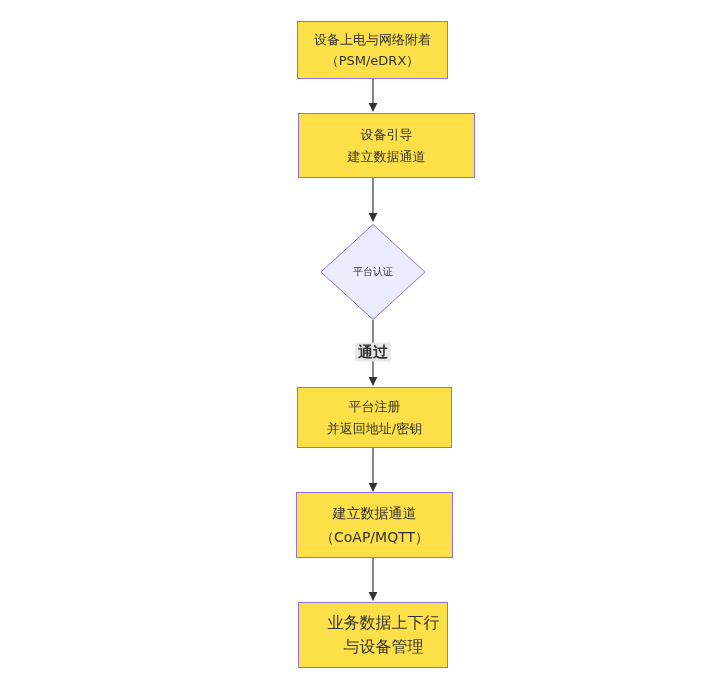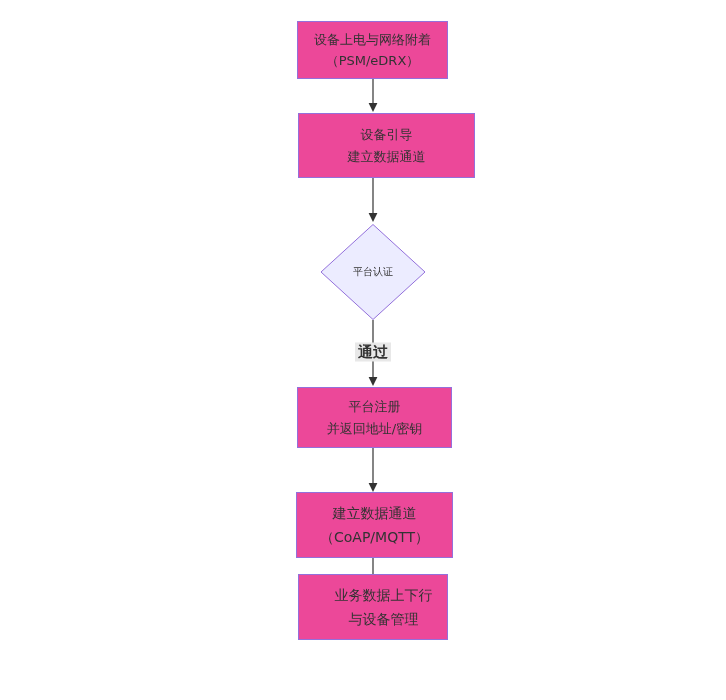--- a/index.html
+++ b/index.html
@@ -19,21 +19,21 @@
   .edges {
     position: absolute;
     left: 0;
     top: 0;
     width: 726px;
     height: 700px;
   }
   .node {
     position: absolute;
     box-sizing: border-box;
-    background: #ec4899;
+    background: #fde047;
     border: 1px solid #9370DB;
     display: flex;
     flex-direction: column;
     align-items: center;
     justify-content: center;
     text-align: center;
     font-size: 13px;
     line-height: 22px;
     color: #333333;
   }
@@ -112,18 +112,18 @@
   <div class="node" style="left:296px; top:492px; width:157px; height:66px; font-size:14px; line-height:24px;">
     <div>建立数据通道</div>
     <div>（CoAP/MQTT）</div>
   </div>
 
   <div class="node" style="left:297px; top:387px; width:155px; height:61px;">
     <div>平台注册</div>
     <div>并返回地址/密钥</div>
   </div>
 
-  <div class="node" style="left:298px; top:574px; width:150px; height:66px; font-size:14px; line-height:24px;padding-left:21px;">
+  <div class="node" style="left:298px; top:602px; width:150px; height:66px; font-size:16px; line-height:24px;padding-left:21px;">
     <div>业务数据上下行</div>
     <div>与设备管理</div>
   </div>
 
 </div>
 
 </body></html>

